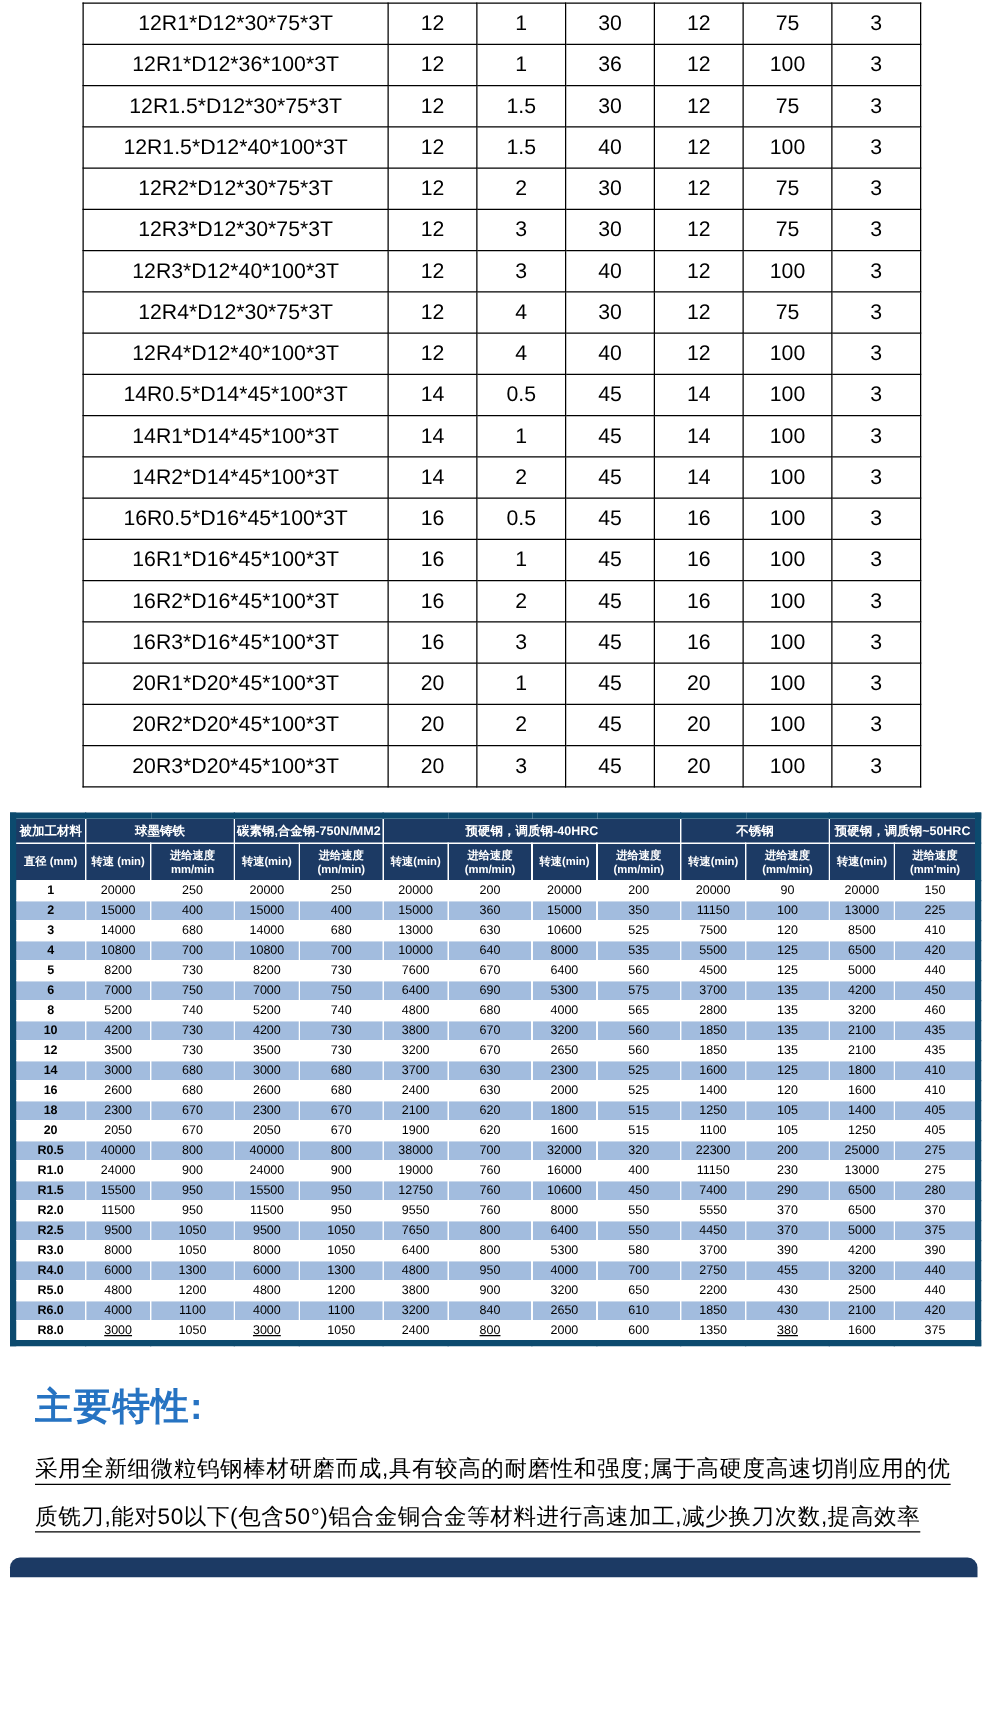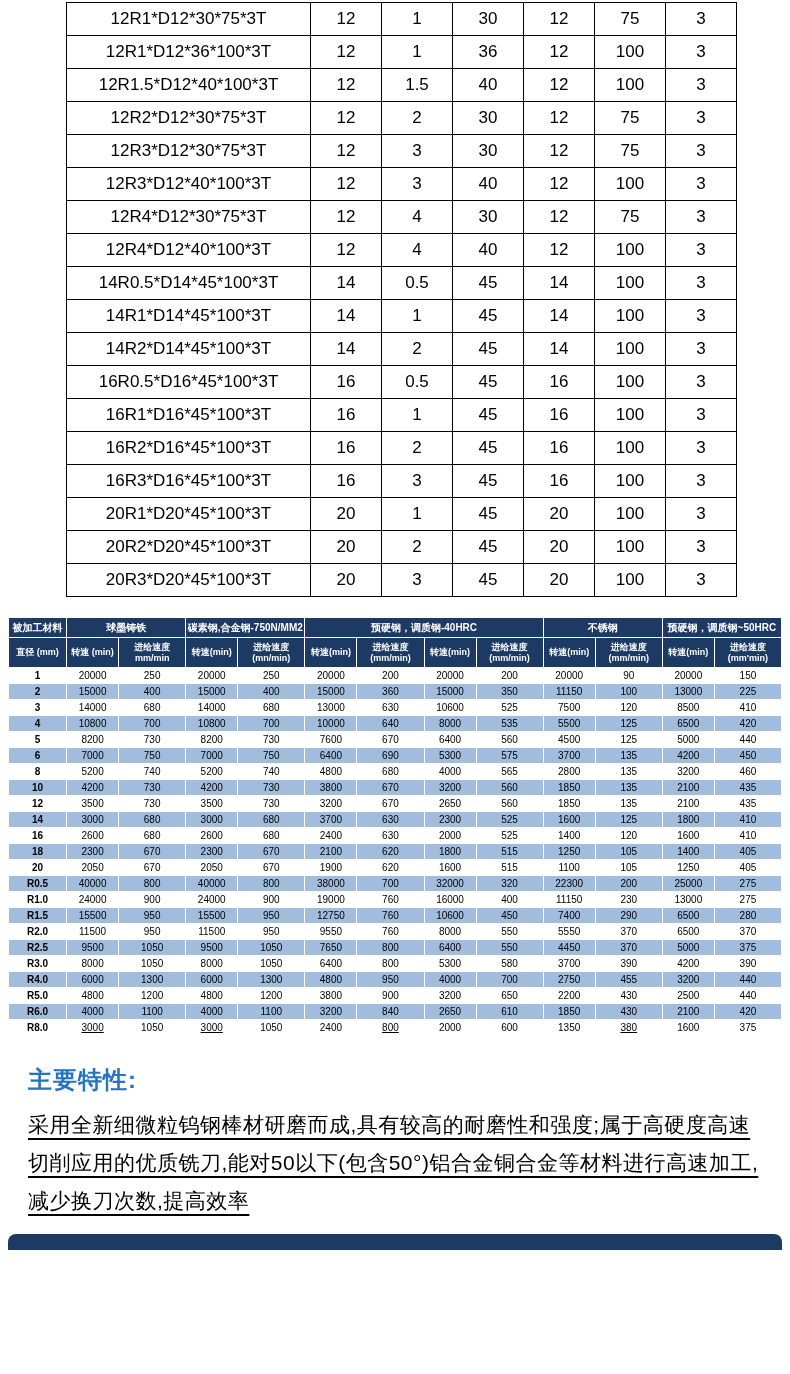--- a/index.html
+++ b/index.html
@@ -6,36 +6,36 @@
   body{width:790px;font-family:"Liberation Sans",sans-serif;color:#000;}
 
   
   .spec-table{border-collapse:collapse;margin:2px 0 16px 66px;table-layout:fixed;}
   .spec-table td{border:1px solid #000;height:32px;text-align:center;
     font-size:17px;padding:0 2px;white-space:nowrap;overflow:hidden;}
 
   
   .param-wrap{margin:20px 8px 0 8px;}
   .param-table{border-collapse:collapse;width:774px;table-layout:fixed;
-    border:1px solid #0c4a6e;}
+    border:5px solid #0c4a6e;}
   .param-table th,.param-table td{border:1px solid #fff;text-align:center;
     padding:0;overflow:hidden;}
   .param-table thead th{background:#1c3a64;color:#fff;font-weight:bold;}
   .mat-row th{height:19px;font-size:10px;white-space:nowrap;}
   .sub-row th{height:29px;font-size:9px;line-height:11px;white-space:pre-line;}
   .param-table tbody td{height:15px;font-size:10px;}
   .param-table tbody td.dia{font-weight:bold;}
   .param-table tr.plain td{background:#ffffff;}
   .param-table tr.alt td{background:#a2bcde;}
   .param-table td.u{text-decoration:underline;}
 
   
-  .features-title{color:#2673c2;font-size:24px;font-weight:bold;
+  .features-title{color:#2673c2;font-size:30px;font-weight:bold;
     margin:28px 0 10px 28px;letter-spacing:1px;}
-  .features-body{font-size:21px;line-height:38px;margin:4px 20px 0 28px;
+  .features-body{font-size:18px;line-height:38px;margin:4px 20px 0 28px;
     text-decoration:underline;text-underline-offset:6px;letter-spacing:.5px;}
 
   
   .bottom-banner{height:16px;margin:14px 8px 0 8px;background:#1c3a64;
     border-radius:8px 8px 0 0;}
 </style>
 </head>
 <body>
 
 <table class="spec-table">
@@ -58,20 +58,29 @@
         <td>75</td>
         <td>3</td>
       </tr>
       <tr>
         <td>12R1*D12*36*100*3T</td>
         <td>12</td>
         <td>1</td>
         <td>36</td>
         <td>12</td>
         <td>100</td>
+        <td>3</td>
+      </tr>
+      <tr>
+        <td>12R1.5*D12*30*75*3T</td>
+        <td>12</td>
+        <td>1.5</td>
+        <td>30</td>
+        <td>12</td>
+        <td>75</td>
         <td>3</td>
       </tr>
       <tr>
         <td>12R1.5*D12*40*100*3T</td>
         <td>12</td>
         <td>1.5</td>
         <td>40</td>
         <td>12</td>
         <td>100</td>
         <td>3</td>

